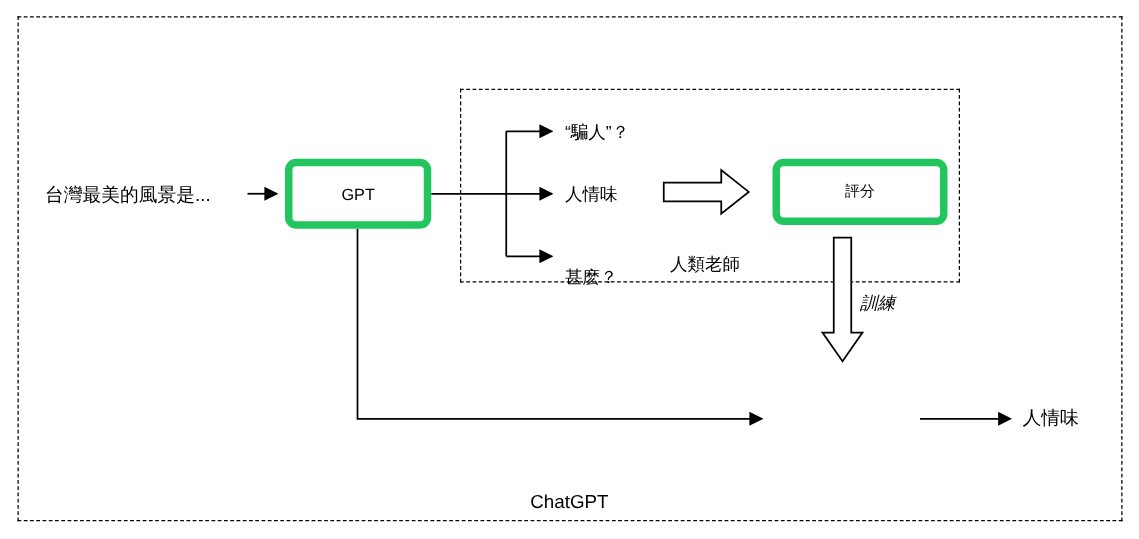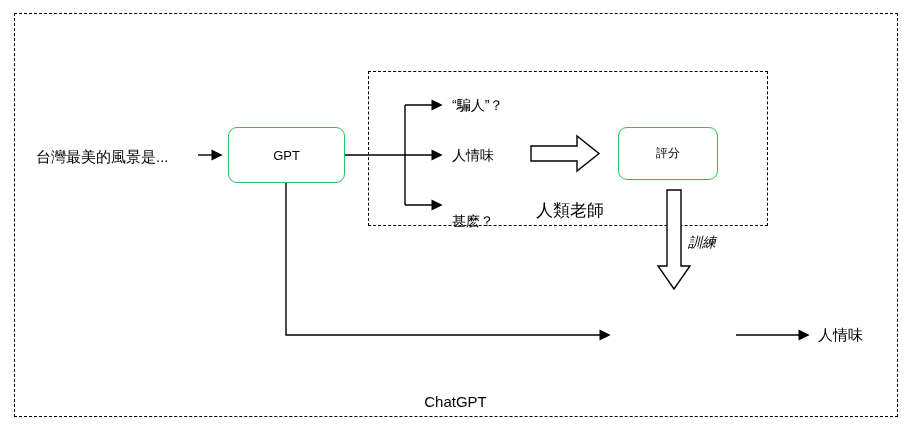--- a/index.html
+++ b/index.html
@@ -19,44 +19,44 @@
   .dashed-rect {
     position: absolute;
     border: 1px dashed #000000;
     box-sizing: border-box;
     background: transparent;
   }
   #outer-frame { left: 14px; top: 13px; width: 884px; height: 404px; }
   #teacher-frame { left: 368px; top: 71px; width: 400px; height: 155px; }
   .node {
     position: absolute;
-    border: 1px solid #22c55e;
+    border: 6px solid #22c55e;
     border-radius: 9px;
     background: #ffffff;
     display: flex;
     align-items: center;
     justify-content: center;
     box-sizing: border-box;
     font-size: 13px;
     text-align: center;
   }
   #gpt-box { left: 228px; top: 127px; width: 117px; height: 56px; }
-  #score-box { left: 618px; top: 127px; width: 100px; height: 53px; font-size: 12px; }
+  #score-box { left: 618px; top: 127px; width: 140px; height: 53px; font-size: 12px; }
   #teacher-model-box { left: 617px; top: 308px; width: 118px; height: 54px; font-size: 15px; }
   .txt {
     position: absolute;
     font-size: 15px;
     line-height: 18px;
     white-space: nowrap;
   }
   #input-text { left: 36px; top: 148px; }
   #out-1 { left: 452px; top: 96px; font-size: 14px; }
   #out-2 { left: 452px; top: 146px; font-size: 14px; }
   #out-3 { left: 452px; top: 212px; font-size: 14px; }
-  #human-teacher-label { left: 536px; top: 203px; font-size: 17px; line-height: 16px; text-align: right; }
+  #human-teacher-label { left: 536px; top: 203px; font-size: 14px; line-height: 16px; text-align: right; }
   #train-label { left: 688px; top: 233px; font-size: 14px; font-style: italic; }
   #final-output { left: 818px; top: 326px; }
   #chatgpt-label { left: 0; right: 0; top: 393px; text-align: center; }
   #connectors {
     position: absolute;
     left: 0;
     top: 0;
   }
 </style>
 </head>

